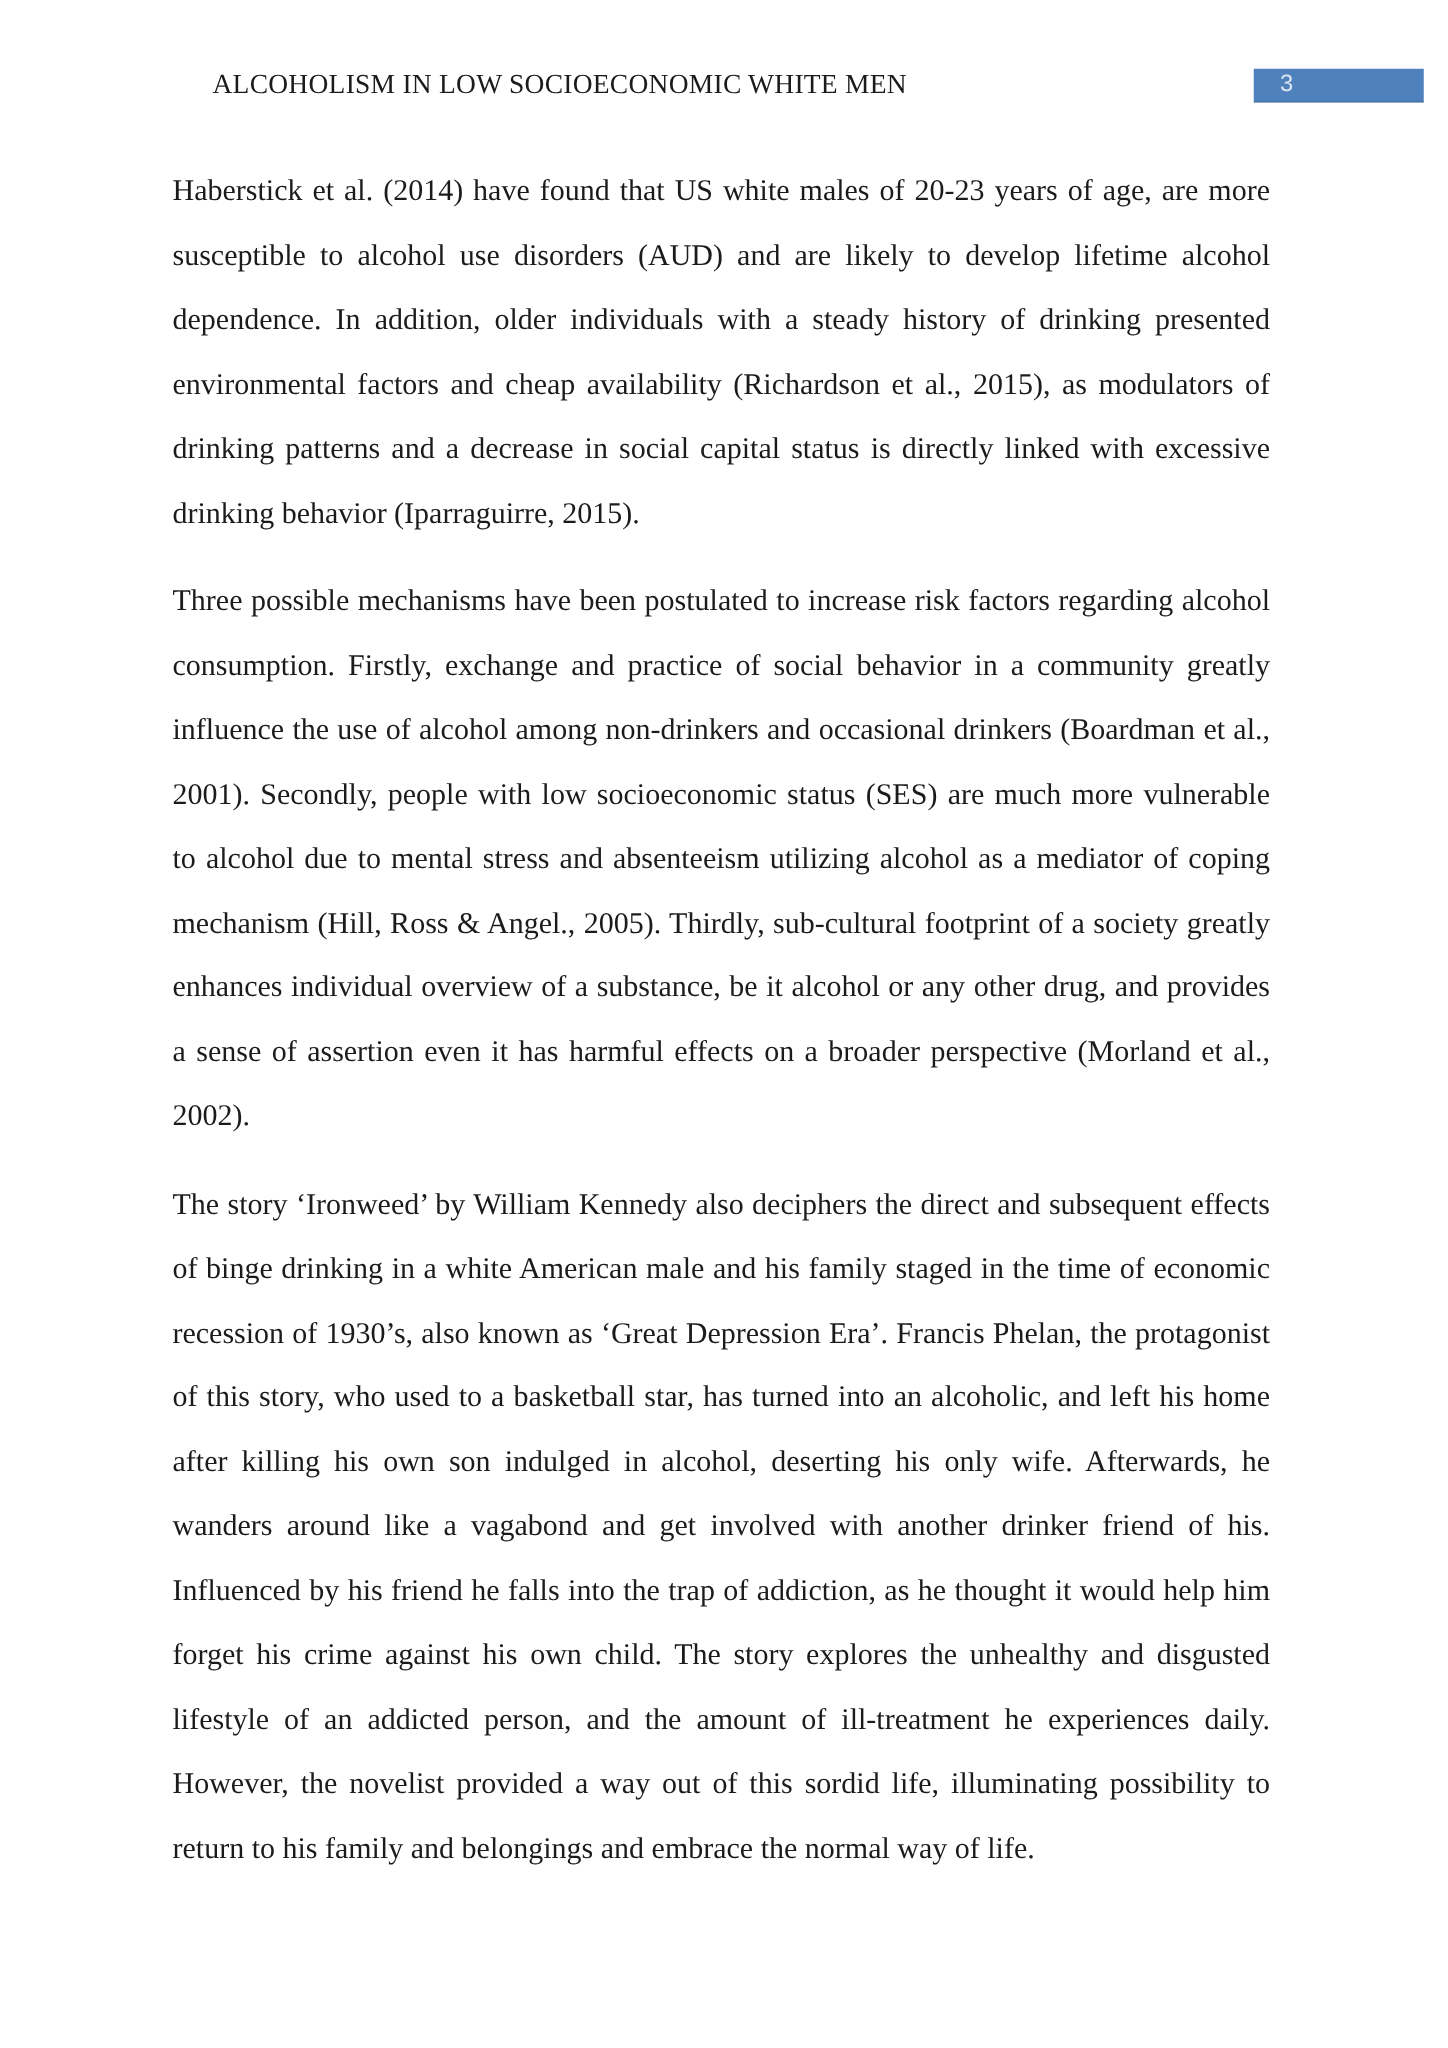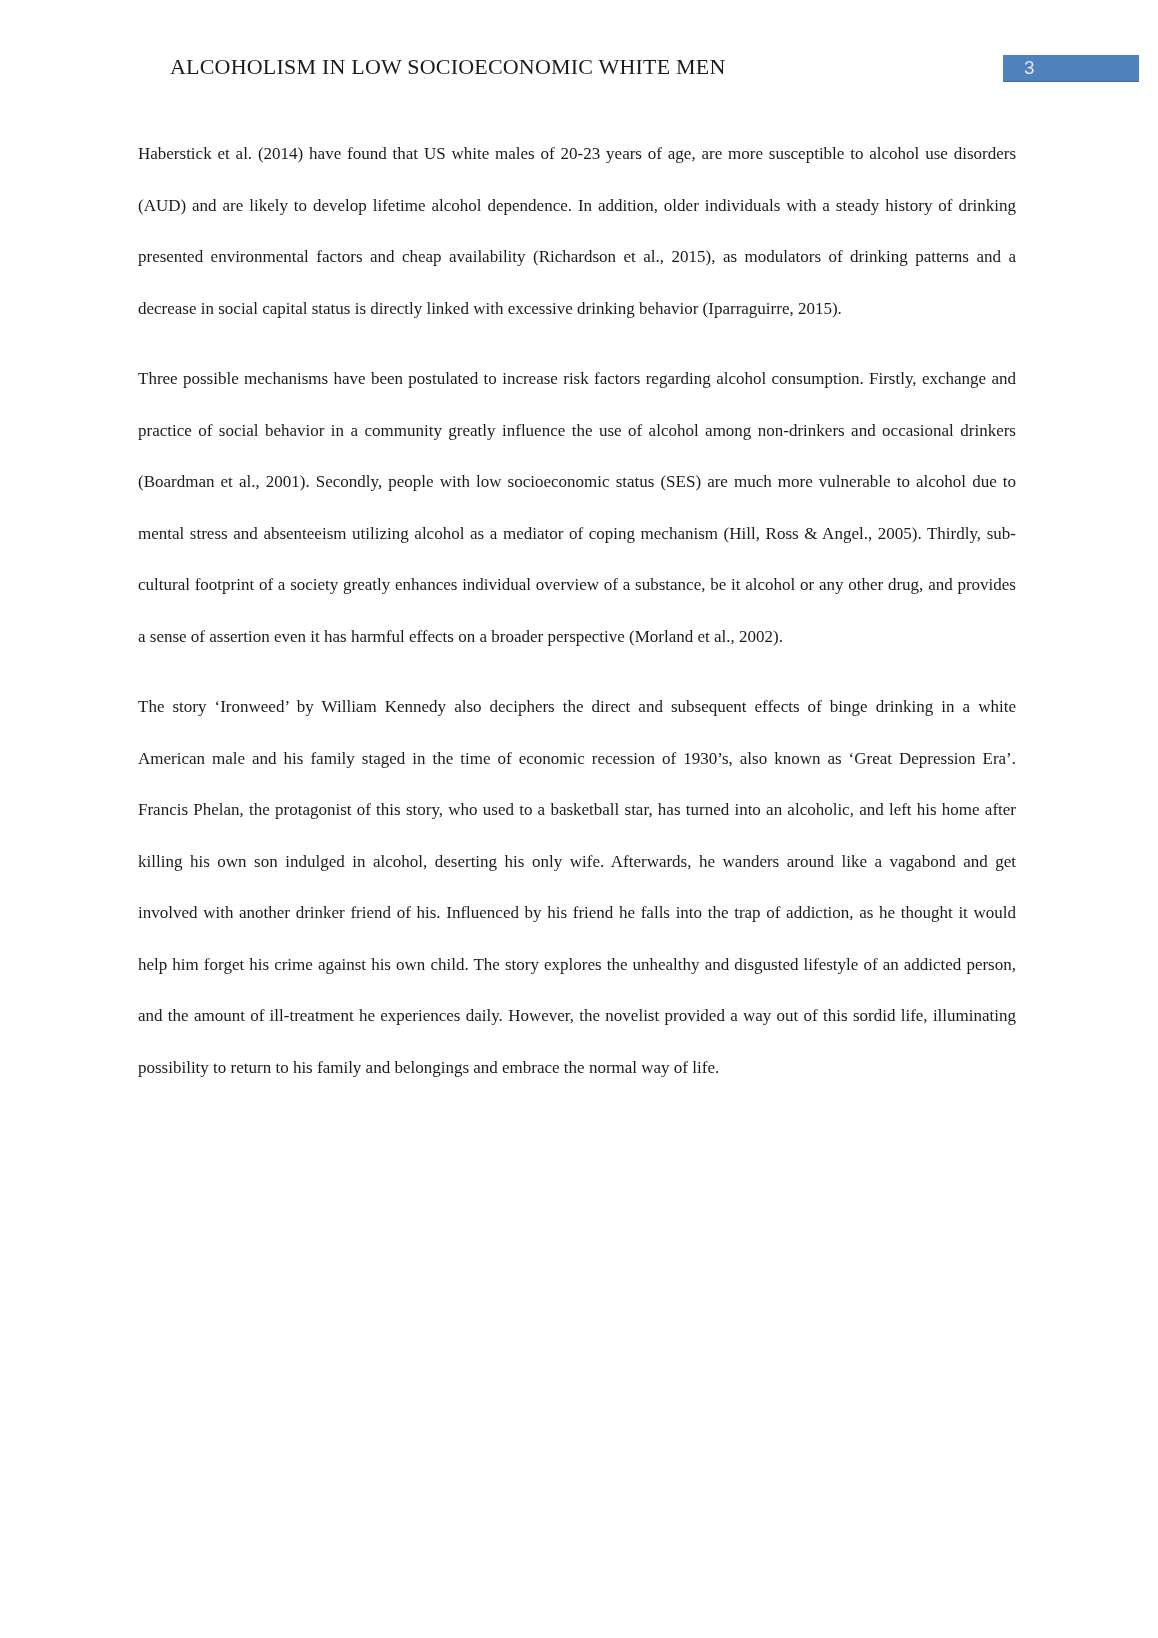--- a/index.html
+++ b/index.html
@@ -46,21 +46,21 @@
     font-family: "Liberation Sans", sans-serif;
   }
   .body-text {
     position: absolute;
     left: 138px;
     top: 128px;
     width: 878px;
   }
   .body-text p {
     margin: 0 0 19px 0;
-    font-size: 17px;
+    font-size: 24px;
     line-height: 51.5px;
     text-align: justify;
     text-align-last: left;
     text-justify: inter-word;
     color: var(--text-color, #1b1b1b);
   }
 </style>
 </head>
 <body>
 

